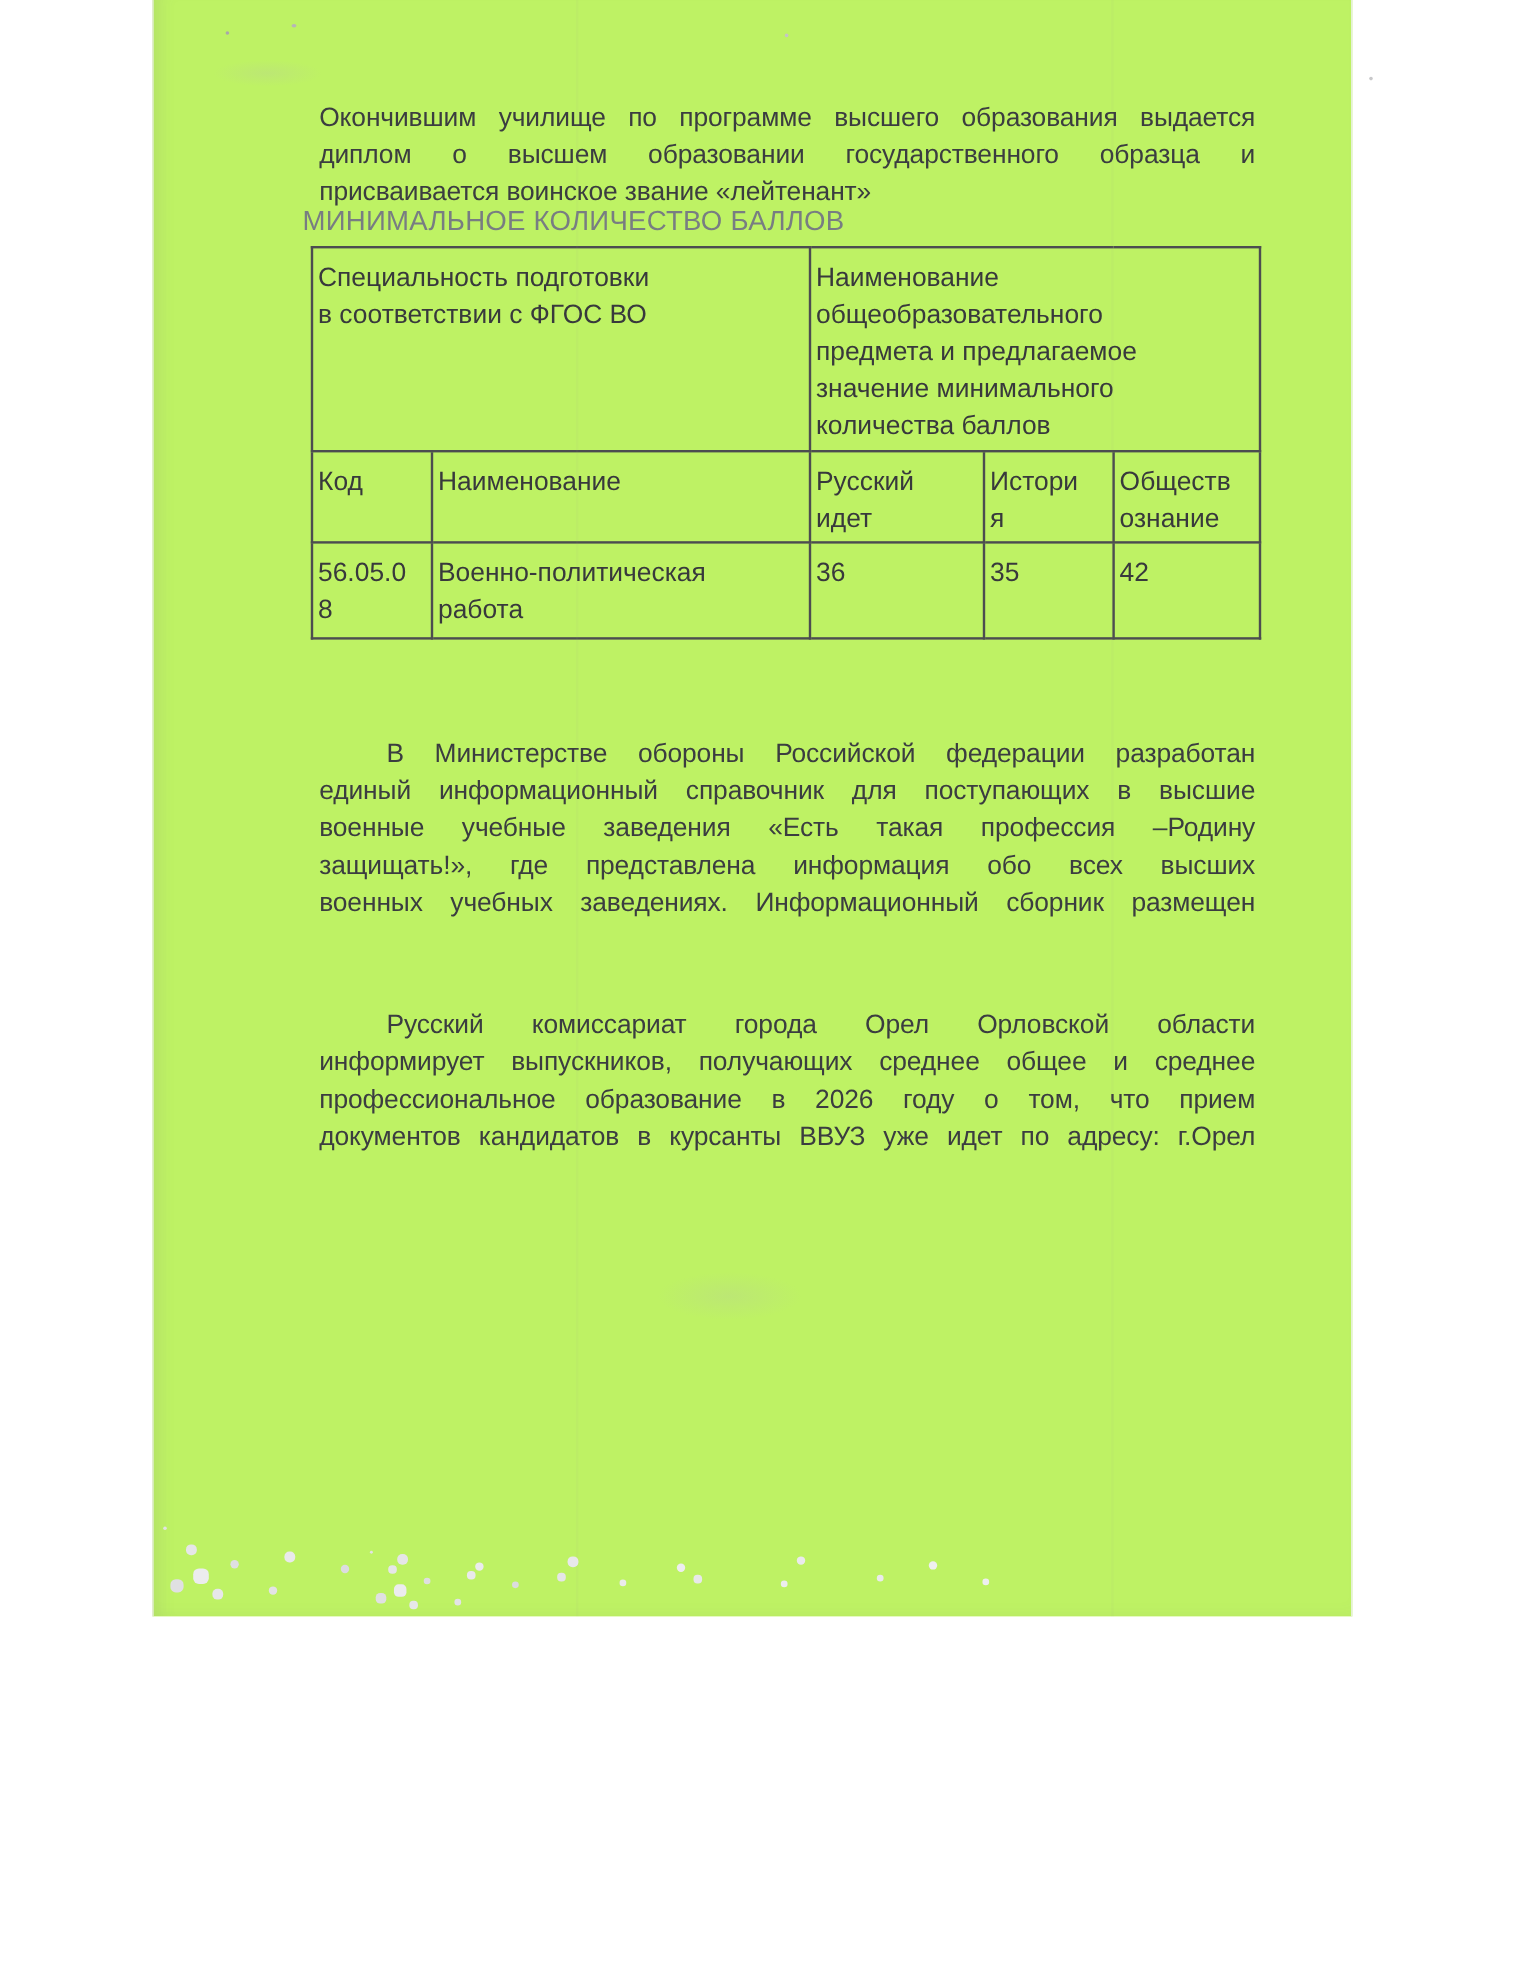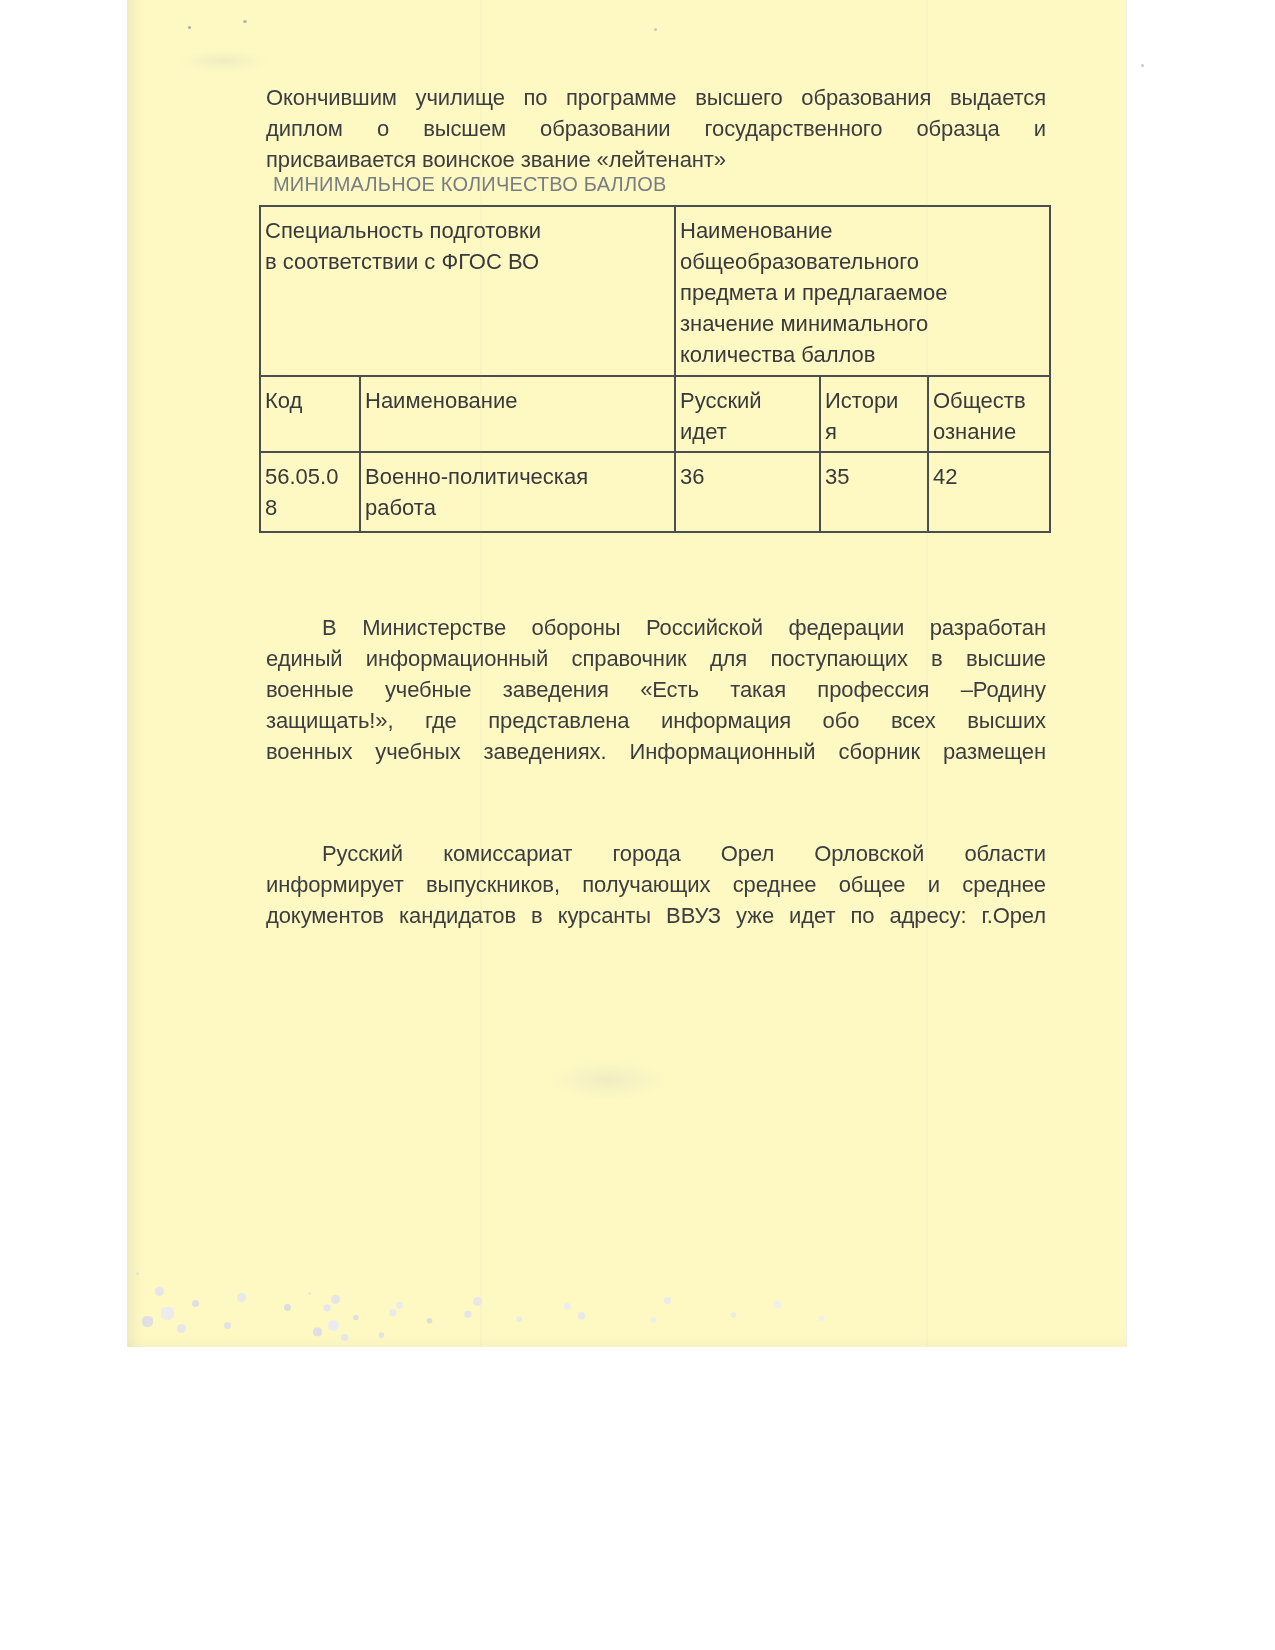--- a/index.html
+++ b/index.html
@@ -9,43 +9,43 @@
     background:#ffffff;
     font-family:"Liberation Sans", sans-serif;
     color:#3b3d40;
     overflow:hidden;
   }
   
   .page {
     position:absolute;
     left:127px; top:0;
     width:1000px; height:1347px;
-    background:#fef9c3;
+    background:#bef264;
     border-left:1px solid #e7e7ea;
     border-right:1px solid #efeff2;
     box-shadow: inset 16px 0 12px -10px rgba(110,110,125,0.10),
                 inset 0 -10px 14px -10px rgba(120,120,130,0.08);
   }
   .textblock {
     position:absolute;
     left:138px;
     width:780px;
     font-size:22px;
     line-height:31px;
     letter-spacing:-0.1px;
     color:#3b3d40;
   }
   .tline { text-align:justify; text-align-last:justify; }
   .tline.last { text-align-last:left; }
   .tline.indent { text-indent:56px; }
 
   .min-heading {
     position:absolute;
-    left:145px; top:170px;
-    font-size:20px;
+    left:124px; top:170px;
+    font-size:23px;
     line-height:28px;
     color:#787d82;
     letter-spacing:0.2px;
     white-space:nowrap;
     text-align:right;
   }
 
   table.scores {
     position:absolute;
     left:131px; top:205px;
@@ -149,20 +149,21 @@
       <div class="tline indent">В Министерстве обороны Российской федерации разработан</div>
       <div class="tline">единый информационный справочник для поступающих в высшие</div>
       <div class="tline">военные учебные заведения  «Есть такая профессия –Родину</div>
       <div class="tline">защищать!», где представлена информация обо всех высших</div>
       <div class="tline">военных учебных заведениях. Информационный сборник размещен</div>
     </div>
 
   <div class="textblock" style="top:838px;">
       <div class="tline indent">Русский комиссариат города Орел Орловской области</div>
       <div class="tline">информирует выпускников, получающих среднее общее и среднее</div>
+      <div class="tline">профессиональное образование в 2026 году о том, что прием</div>
       <div class="tline">документов кандидатов в курсанты ВВУЗ уже идет по адресу: г.Орел</div>
     </div>
 
   <div class="streak" style="left:352px;"></div>
   <div class="streak" style="left:798px;"></div>
   <div class="smudge" style="left:50px; top:50px; width:90px; height:22px;"></div>
   <div class="smudge" style="left:420px; top:1060px; width:120px; height:40px;"></div>
   <div class="noise-strip" style="left:8px; top:1272px;"></div>
   <div class="noise-strip" style="left:180px; top:1292px; transform:scale(0.8);"></div>
 </div>

